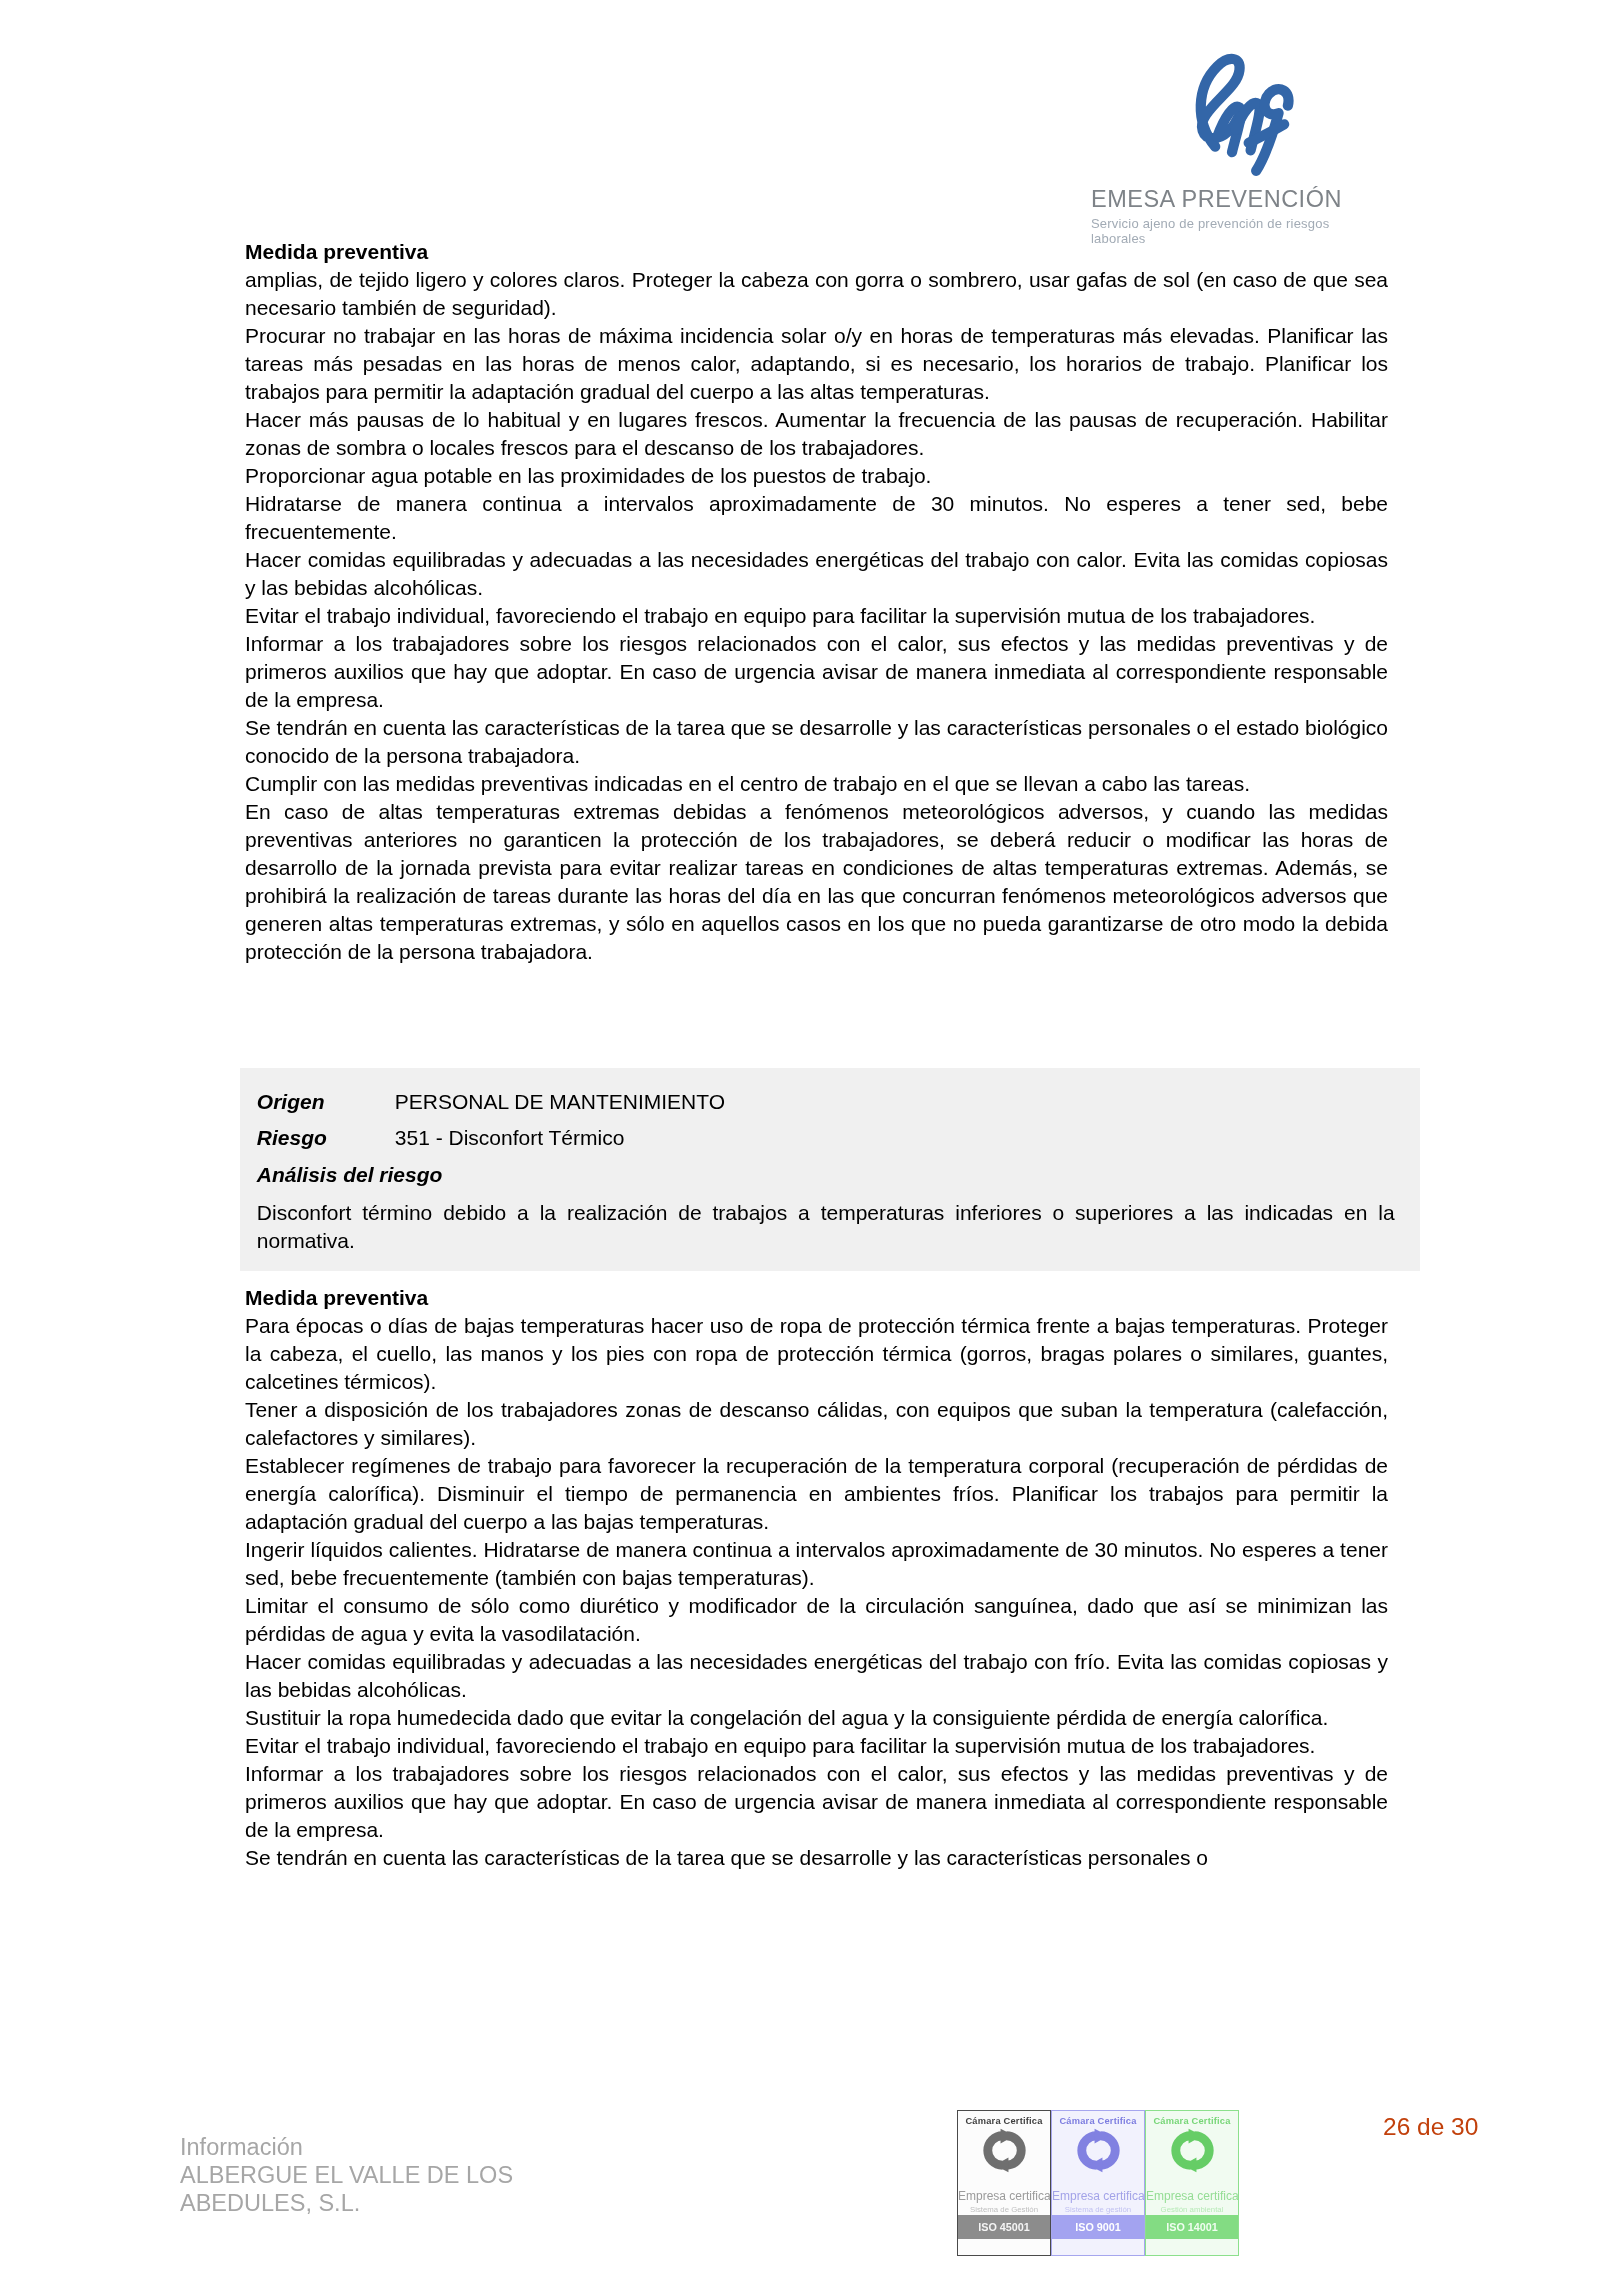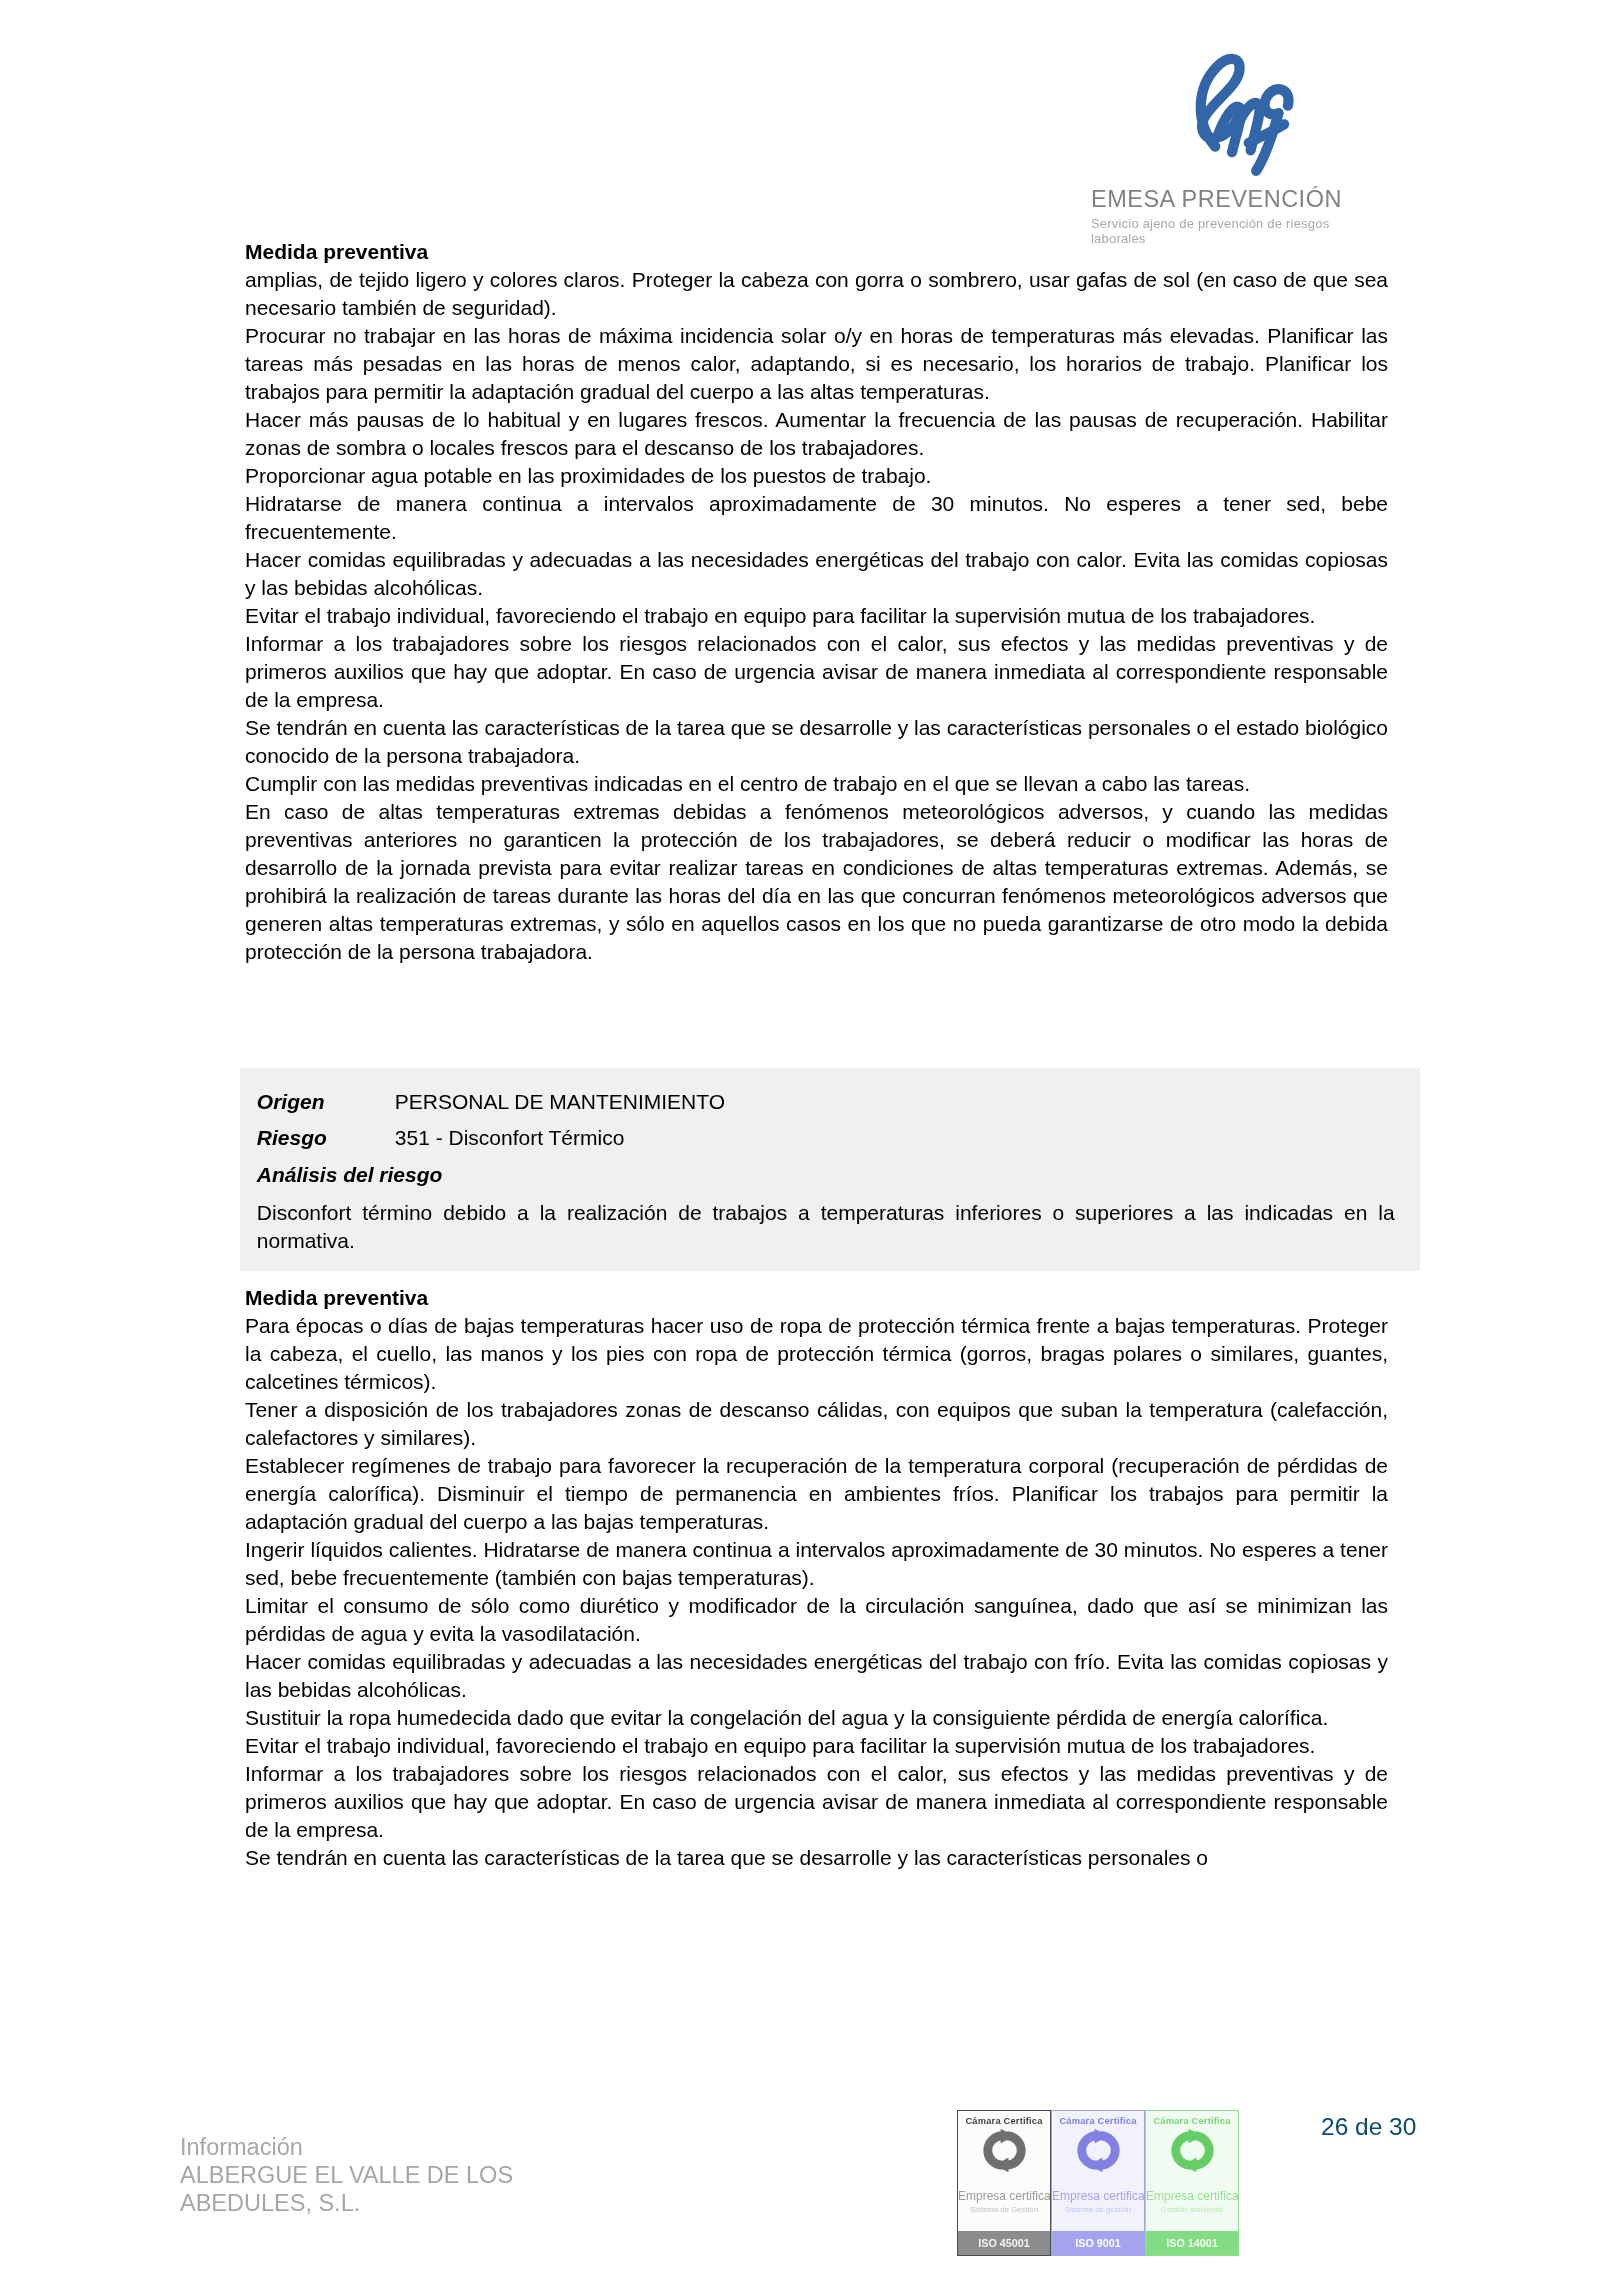--- a/index.html
+++ b/index.html
@@ -33,30 +33,30 @@
     padding:11.8px 25.5px 15.7px 16.7px;
   }
   .rb-row{display:flex;margin-top:6.9px;line-height:29px;}
   .rb-lbl{flex:0 0 138px;font-weight:bold;font-style:italic;}
   .rb-val{flex:1;}
   .rb-analisis{margin-top:8.8px;font-weight:bold;font-style:italic;line-height:29px;}
   .rb-desc{margin:9.8px 0 0 0;text-align:justify;line-height:28px;}
 
   
   .footer-info{position:absolute;left:180px;top:2133px;color:#a6a6a6;font-size:23.5px;line-height:28px;}
-  .page-num{position:absolute;left:1321px;top:2113px;color:#0c4a6e;font-size:24.5px;}
+  .page-num{position:absolute;left:1383px;top:2113px;color:#c2410c;font-size:24.5px;}
 
   .badges{position:absolute;left:957px;top:2110px;display:flex;}
   .badge{position:relative;width:94px;height:146px;box-sizing:border-box;text-align:center;overflow:hidden;}
   .badge .bt{font-size:9.3px;font-weight:bold;margin-top:4.9px;letter-spacing:0.2px;white-space:nowrap;}
   .badge .cc{margin-top:2px;}
   .badge .cc svg{width:63px;height:45px;}
   .badge .bs{font-size:12px;margin-top:12px;white-space:nowrap;}
   .badge .bs2{font-size:7.8px;margin-top:2px;opacity:.8;white-space:nowrap;}
-  .badge .band{position:absolute;bottom:0;left:0;right:0;height:24.5px;line-height:24.5px;font-size:10.8px;font-weight:bold;}
+  .badge .band{position:absolute;bottom:16px;left:0;right:0;height:24.5px;line-height:24.5px;font-size:10.8px;font-weight:bold;}
 
   .b1{background:#fcfcfc;border:1px solid #4a4a4a;}
   .b1 .bt{color:#3f3f3f;} .b1 .cc{color:#6f6f6f;} .b1 .bs{color:#9b9b9b;} .b1 .bs2{color:#b0b0b0;}
   .b1 .band{background:#8c8c8c;color:#f4f4f4;}
 
   .b2{background:#f2f2fd;border:1px solid #a6a6ee;}
   .b2 .bt{color:#7d7de0;} .b2 .cc{color:#8181e1;} .b2 .bs{color:#a3a3e8;} .b2 .bs2{color:#b5b5ee;}
   .b2 .band{background:#a3a3f0;color:#ffffff;}
 
   .b3{background:#f1fbf1;border:1px solid #8ce08c;}

